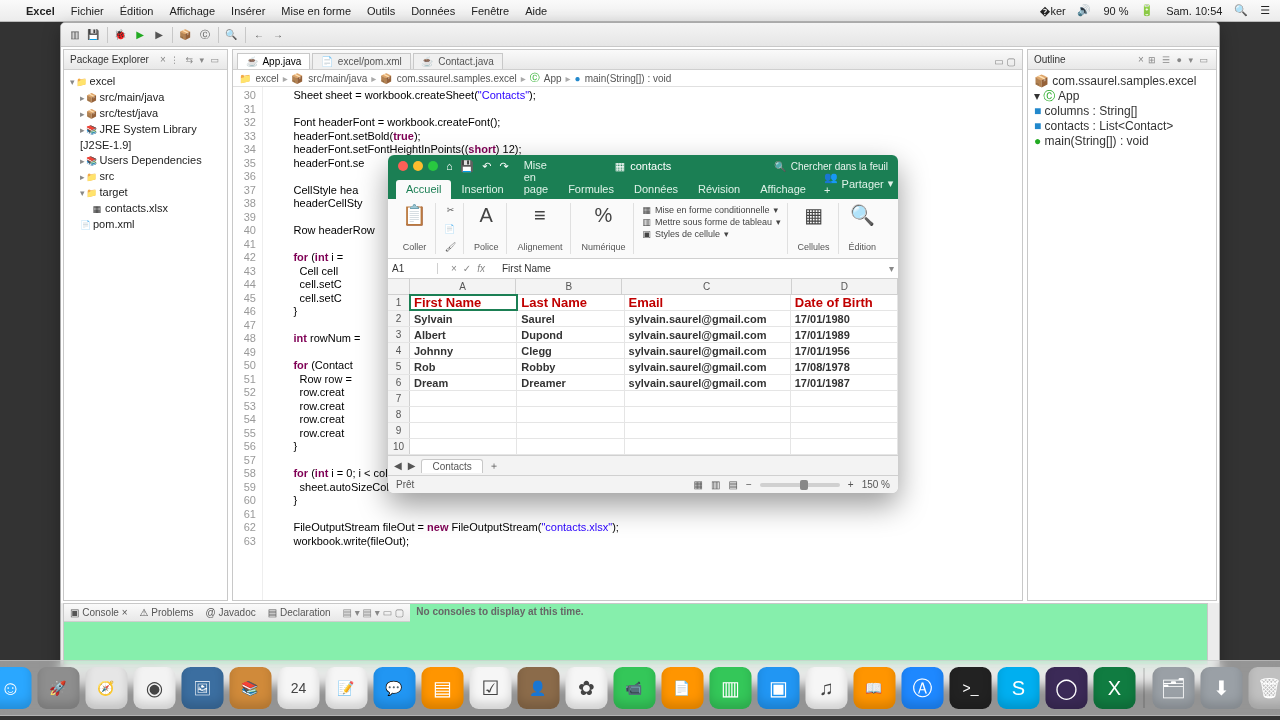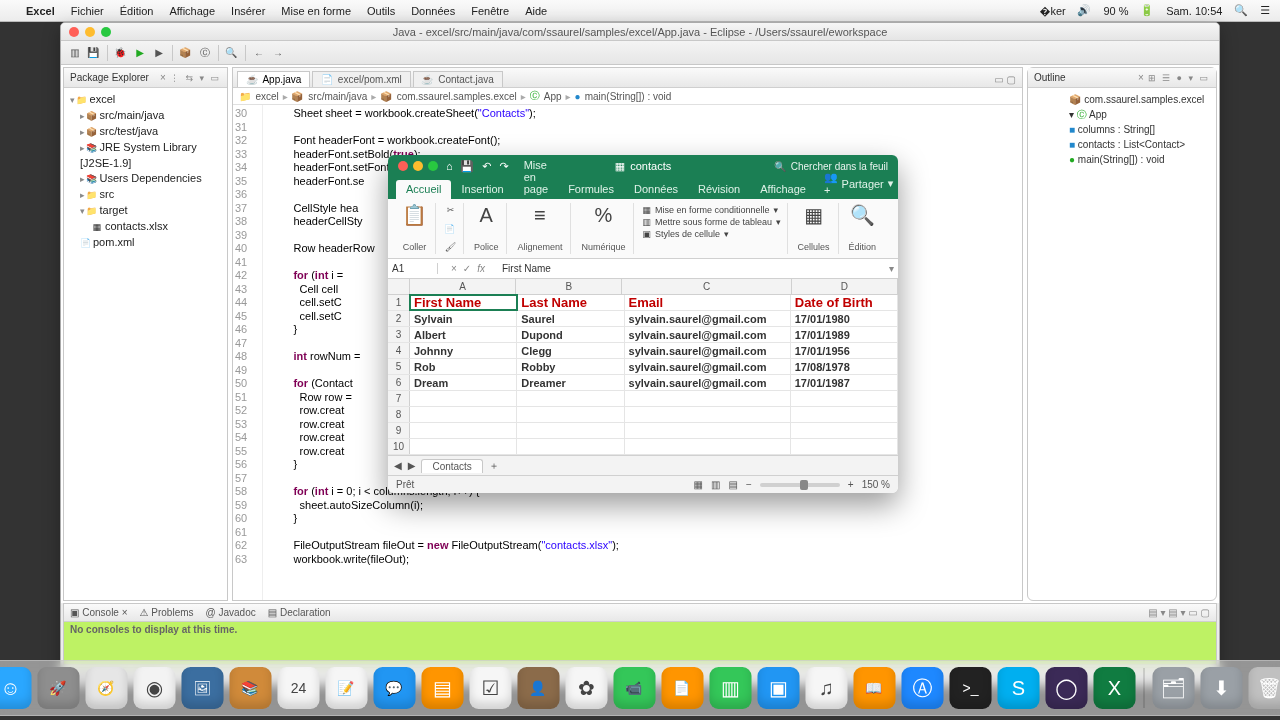--- a/index.html
+++ b/index.html
@@ -36,30 +36,30 @@
 .tree .arrow{ color:#888; font-size:9px; margin-right:2px;}
 .tree .ficon{ display:inline-block; width:10px; text-align:center; margin-right:3px; font-size:9px;}
 
 .editor { flex:1; display:flex; flex-direction:column; margin:2px; border:1px solid #c8c8c8; }
 .ed-tabs { height:20px; background:linear-gradient(#fafafa,#e8e8e8); border-bottom:1px solid #cfcfcf; display:flex; align-items:flex-end; padding-left:4px; gap:2px; font-size:10px; }
 .ed-tab { padding:2px 8px; border:1px solid #c8c8c8; border-bottom:none; background:#f0f0f0; color:#555; display:flex; gap:4px; align-items:center;}
 .ed-tab.active{ background:#fff; color:#000;}
 .ed-breadcrumb{ height:17px; border-bottom:1px solid #e0e0e0; font-size:10px; color:#555; display:flex; align-items:center; gap:4px; padding:0 6px;}
 .ed-breadcrumb .sep2{color:#aaa;}
 .code-area{ flex:1; display:flex; font-family:Menlo,Monaco,monospace; font-size:11px; line-height:13.5px; overflow:hidden; background:#fff;}
-.gutter{ width:30px; background:#fff; color:#999; text-align:left; padding:2px 6px 2px 2px; border-right:1px solid #eee; white-space:pre;}
+.gutter{ width:30px; background:#fff; color:#999; text-align:right; padding:2px 6px 2px 2px; border-right:1px solid #eee; white-space:pre;}
 .code{ flex:1; padding:2px 6px; white-space:pre; color:#000;}
 .kw{color:#7f0055;font-weight:bold;}
 .str{color:#2a00ff;}
 .typ{color:#000;}
 
-.outline-pane{ width:190px;border-radius:6px; }
-.outline-tree{ padding:4px 6px; font-size:10px; color:#333; line-height:15px;margin-left:35px;}
-
-.console-pane{ height:62px; margin:0 2px 2px 2px; border:1px solid #c8c8c8; background:#bef264; display:flex; flex-direction:column;}
+.outline-pane{ width:190px; }
+.outline-tree{ padding:4px 6px; font-size:12px; color:#333; line-height:15px;}
+
+.console-pane{ height:62px; margin:0 11px 2px 2px; border:1px solid #c8c8c8; background:#86efac; display:flex; flex-direction:row;}
 .console-tabs{ height:18px; background:linear-gradient(#fafafa,#e8e8e8); border-bottom:1px solid #cfcfcf; display:flex; align-items:center; font-size:10px; color:#555; padding:0 6px; gap:12px;}
 .console-body{ flex:1; padding:2px 6px; font-size:10px; color:#666;font-weight:bold;}
 
 .ecl-status{ height:18px; background:linear-gradient(#f4f4f4,#e5e5e5); border-top:1px solid #c8c8c8; font-size:10px; color:#555; padding:2px 8px;}
 
 
 .excel{ position:absolute; left:388px; top:155px; width:510px; background:#fff; border-radius:6px; box-shadow:0 12px 30px rgba(0,0,0,.4); overflow:hidden; font-size:11px; }
 .xl-title{ height:22px; background:#1b7f54; display:flex; align-items:center; padding:0 10px; color:#fff; gap:8px; }
 .xl-title .traffic{ display:flex; gap:5px;}
 .xl-title .doc{ margin-left:auto; margin-right:auto; display:flex; gap:5px; align-items:center; font-size:11px; position:absolute; left:50%; transform:translateX(-50%);}
@@ -119,28 +119,20 @@
     <span class="icon">🔊</span>
     <span>90 %</span>
     <span class="icon">🔋</span>
     <span>Sam. 10:54</span>
     <span class="icon">🔍</span>
     <span class="icon">☰</span>
   </div>
 </div>
 
 <div class="eclipse">
-  <div class="ecl-title">
-    <div class="traffic">
-      <div class="dot r"></div>
-      <div class="dot y"></div>
-      <div class="dot g"></div>
-    </div>
-    <span>Java - excel/src/main/java/com/ssaurel/samples/excel/App.java - Eclipse - /Users/ssaurel/eworkspace</span>
-  </div>
   <div class="ecl-tool">
     <span class="tbtn">▥</span>
     <span class="tbtn">💾</span>
     <span class="sep"></span>
     <span class="tbtn">🐞</span>
     <span class="tbtn" style="color:#2a2">▶</span>
     <span class="tbtn">▶</span>
     <span class="sep"></span>
     <span class="tbtn">📦</span>
     <span class="tbtn">Ⓒ</span>

